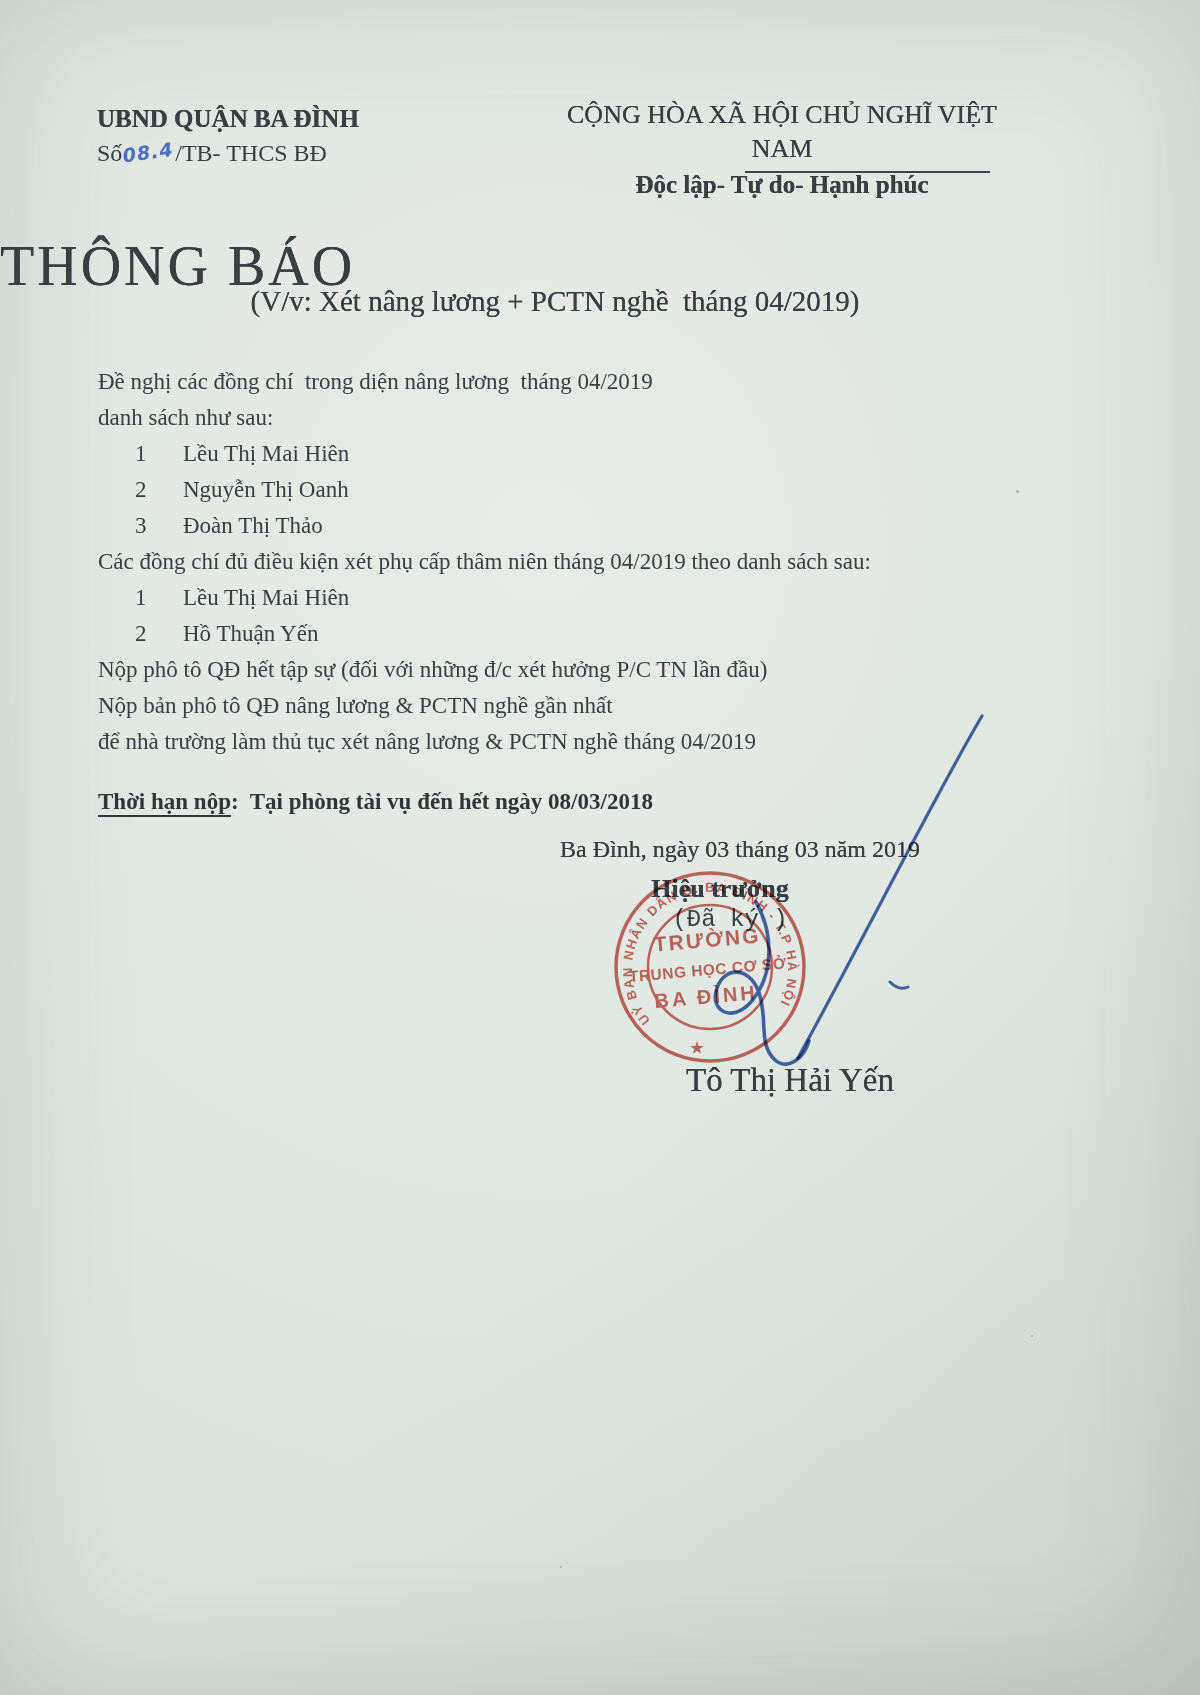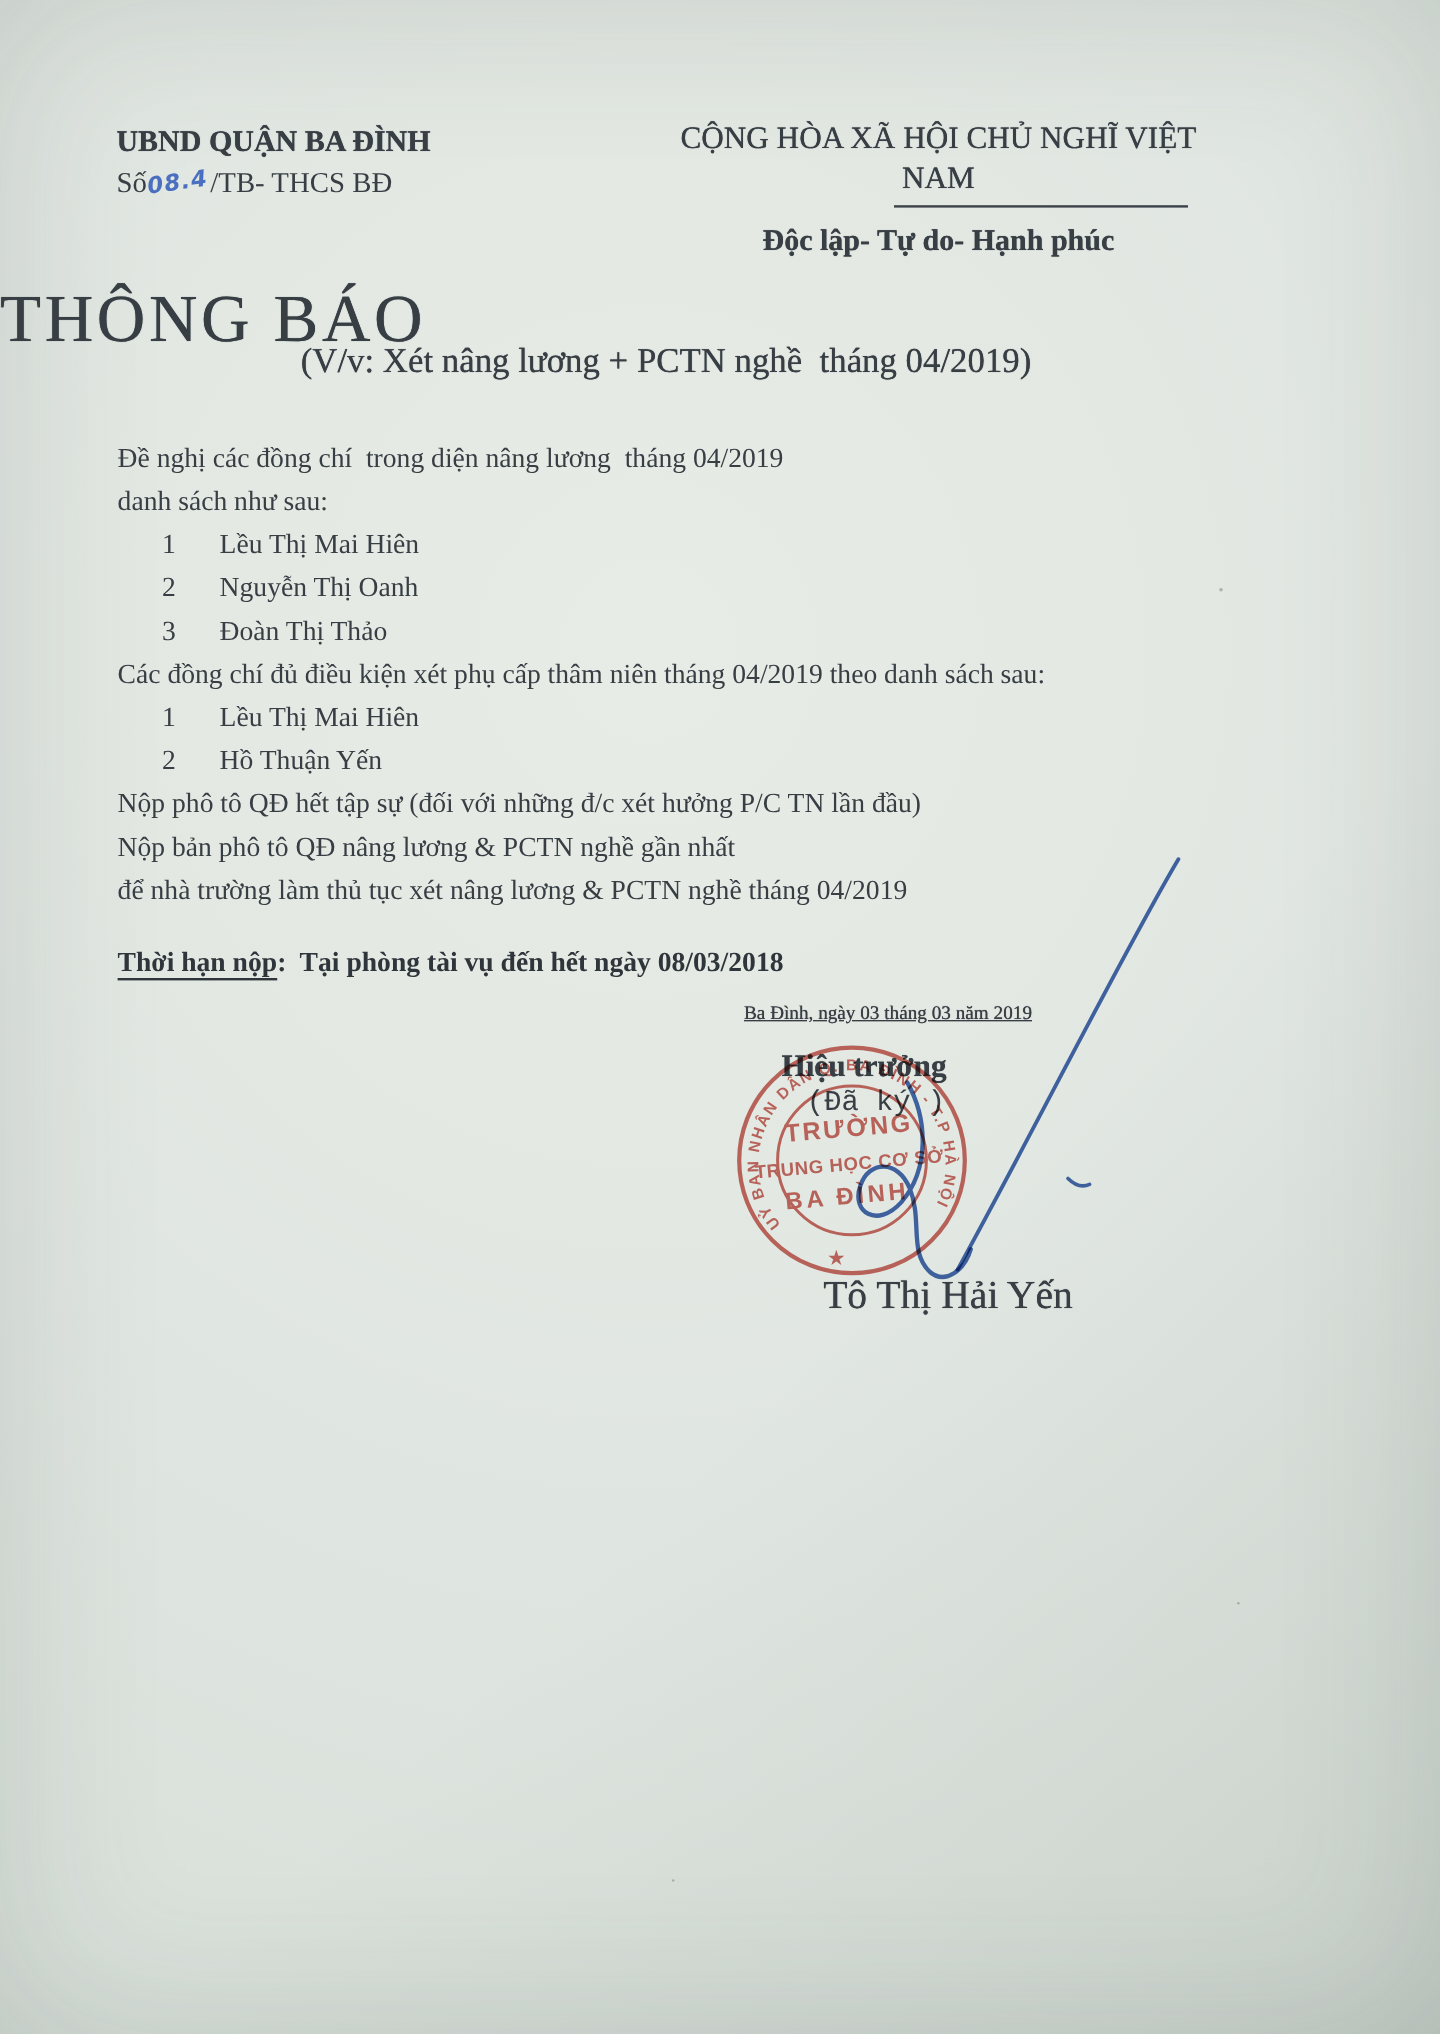--- a/index.html
+++ b/index.html
@@ -24,36 +24,36 @@
   .hdr-left{position:absolute;left:97px;top:101px;font-size:25px;font-weight:bold;line-height:35px;}
   .hdr-left .doc-number{font-weight:normal;font-size:24px;}
   .u2{display:inline-block;border-bottom:2px solid #3c434a;padding-bottom:1px;}
   .hw{
     font-family:"DejaVu Sans", sans-serif;font-style:italic;font-weight:bold;
     color:var(--handwriting-blue);font-size:19px;letter-spacing:1px;
     display:inline-block;transform:rotate(-8deg) translateY(-2px);margin:0 1px;
   }
   .hdr-right{position:absolute;left:552px;top:98px;width:460px;text-align:center;line-height:34px;}
   .hdr-right .nat{font-size:26px;}
-  .hdr-right .motto{font-size:25px;font-weight:bold;margin-top:18px;}
+  .hdr-right .motto{font-size:25px;font-weight:bold;margin-top:2px;}
   .motto-underline{position:absolute;left:745px;top:171px;width:245px;height:2px;background:#3c434a;}
 
   
   .doc-title{position:absolute;left:0;top:234px;width:100%;
     font-size:56px;letter-spacing:3px;}
   .doc-subtitle{position:absolute;left:-45px;top:285px;width:100%;text-align:center;font-size:29px;}
 
   
   .body-block{position:absolute;left:98px;top:364px;width:980px;font-size:23px;line-height:36px;}
   .li-num{display:inline-block;margin-left:37px;width:48px;}
   .deadline{font-weight:bold;color:#2f363b;margin-top:24px;}
   .deadline .dl-label{border-bottom:2.5px solid #2f363b;padding-bottom:1px;}
 
   
-  .date-line{position:absolute;left:540px;top:836px;width:400px;text-align:center;font-size:16px;text-decoration:underline;}
+  .date-line{position:absolute;left:540px;top:836px;width:400px;text-align:center;font-size:24px;}
   .signer-title{position:absolute;left:540px;top:874px;width:360px;text-align:center;font-size:26px;font-weight:bold;}
   .signed-note{position:absolute;left:540px;top:906px;width:380px;text-align:center;font-size:24px;font-family:Liberation Mono, monospace;}
   .signer-name{position:absolute;left:640px;top:1062px;width:300px;text-align:center;font-size:33px;}
 
   
   .overlay{position:absolute;left:0;top:0;pointer-events:none;}
   .stamp-g{opacity:0.82;mix-blend-mode:multiply;}
   .stamp-line{fill:none;stroke:var(--stamp-red);}
   .stamp-txt{fill:var(--stamp-red);font-family:"Liberation Sans", sans-serif;font-weight:bold;}
   .pen{fill:none;stroke:var(--pen-blue);stroke-linecap:round;stroke-linejoin:round;opacity:0.95;mix-blend-mode:multiply;}

